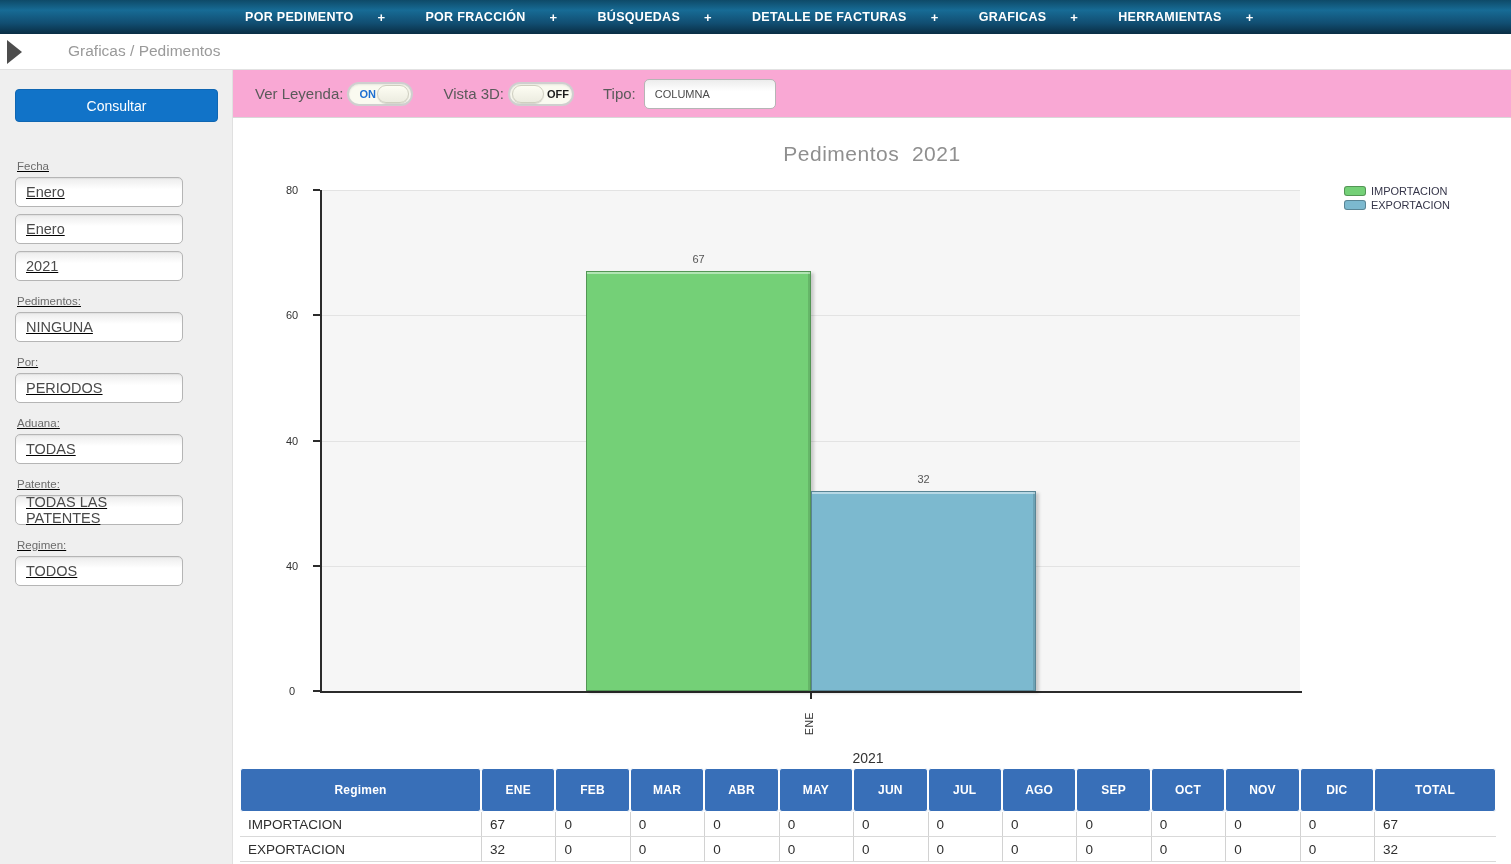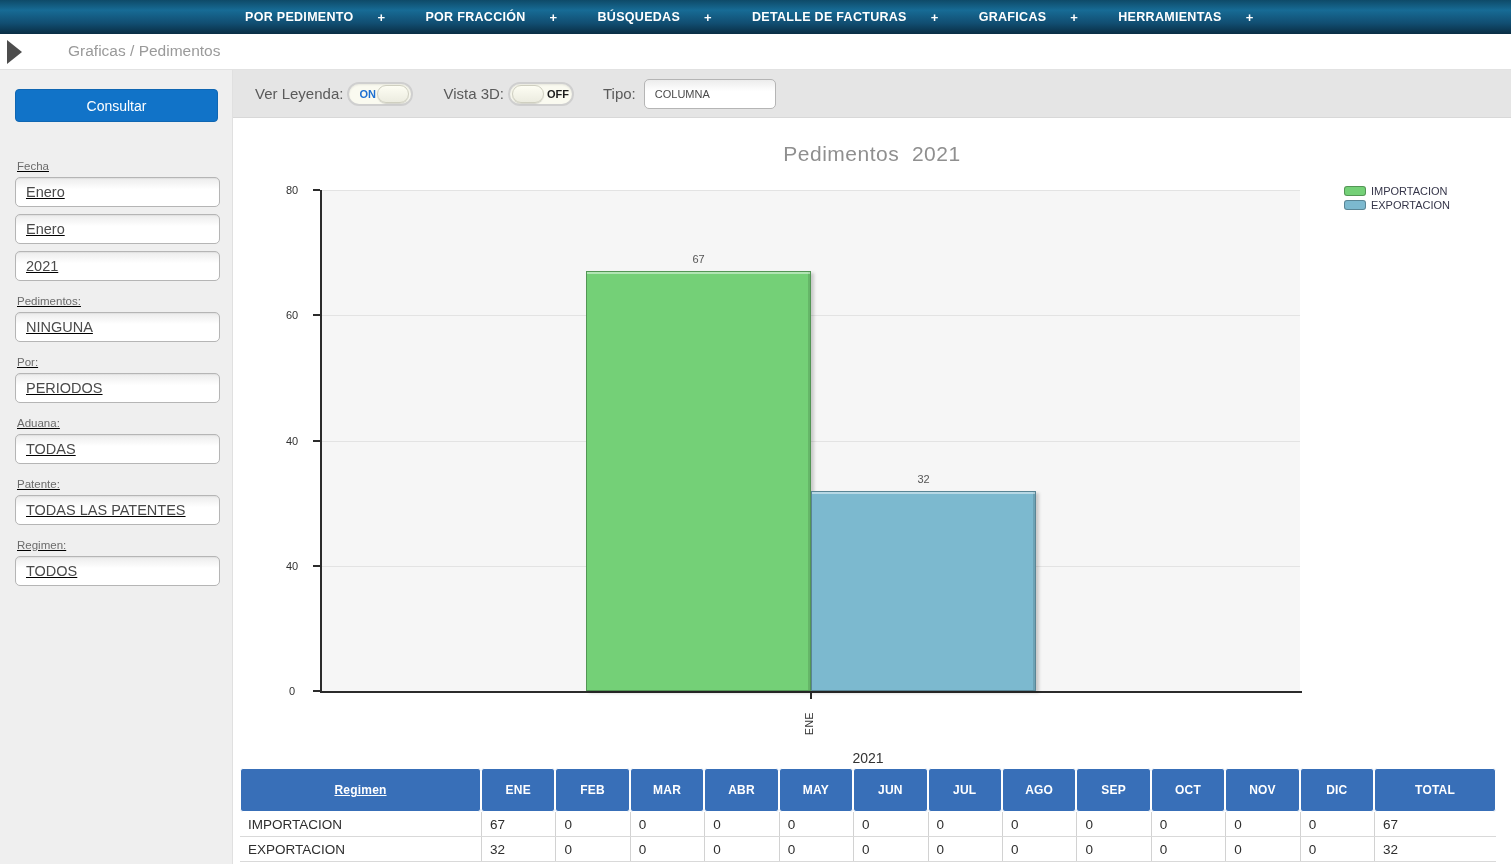--- a/index.html
+++ b/index.html
@@ -23,31 +23,31 @@
     border-bottom:12px solid transparent; }
   .crumb-text { position:absolute; left:68px; top:8px; font-size:15.5px; color:#9a9a9a; }
 
   
   .sidebar { position:absolute; left:0; top:70px; width:233px; height:794px;
     background:#efefef; border-right:1px solid #e0e0e0; padding:19px 15px 0 15px;text-decoration:underline; }
   .consult-btn { width:203px; height:33px; background:#1173c8; border:1px solid #0f66b2;
     border-radius:4px; color:#fff; font-size:14px; font-family:"Liberation Sans",sans-serif;
     cursor:pointer; margin-bottom:24px; }
   .side-label { font-size:11.5px; color:#6b6b6b; margin:14px 0 5px 2px; }
-  .selectbox { width:205px; height:30px; margin-bottom:7px;
+  .selectbox { width:168px; height:30px; margin-bottom:7px;
     background:linear-gradient(180deg,#ececec 0%,#ffffff 40%);
     border:1px solid #b5b5b5; border-radius:5px;
     display:flex; align-items:center; padding-left:10px;
     font-size:14.5px; color:#4a4a4a; cursor:pointer;
     box-shadow:inset 0 1px 1px rgba(0,0,0,.05); }
   .side-group { margin-bottom:12px; }
 
   
   .toolbar { position:absolute; left:233px; top:70px; width:1278px; height:48px;
-    background:#e5e5e5; border-bottom:1px solid #d8d8d8;
+    background:#f9a8d4; border-bottom:1px solid #d8d8d8;
     display:flex; align-items:center; padding-left:22px; }
   .tb-label { font-size:15px; color:#5a5a5a; }
   .toggle { position:relative; width:66px; height:24px; margin-left:4px;
     border:2px solid #cfcfcf; border-radius:14px; background:#fafaf0;
     box-shadow:inset 0 1px 2px rgba(0,0,0,.08);
     display:flex; align-items:center; cursor:pointer; }
   .toggle .knob { position:absolute; top:1px; width:32px; height:18px; border-radius:10px;
     background:linear-gradient(180deg,#fdfdf3,#ecece0); border:1px solid #cfcfc0;
     box-shadow:0 1px 1px rgba(0,0,0,.15); }
   .toggle.on  .knob { right:2px; }
@@ -86,21 +86,21 @@
     writing-mode:vertical-rl; transform:rotate(180deg);
     font-size:10.5px; color:#333; letter-spacing:.5px; text-align:left; }
 
   
   .table-wrap { position:absolute; left:240px; top:750px; width:1256px; }
   .table-year { text-align:center; font-size:14px; color:#333; height:18px; }
   .trow { display:flex; }
   .thead-cell { flex:1 1 0; background:#386fb8; border:1.5px solid #fff; border-radius:3px;
     height:44px; display:flex; align-items:center; justify-content:center;
     color:#fff; font-size:12px; font-weight:bold; letter-spacing:.2px; }
-  .thead-cell.first { flex:0 0 241px;text-decoration:underline; }
+  .thead-cell.first { flex:0 0 241px; }
   .thead-cell.last  { flex:0 0 122px; }
   .tbody-row { display:flex; border-bottom:1px solid #d9d9d9; background:#fff; }
   .tcell { flex:1 1 0; height:24px; display:flex; align-items:center;
     padding-left:8px; font-size:13.5px; color:#2e2e2e; border-left:1px solid #d2d2d2; }
   .tcell.first { flex:0 0 241px; border-left:none; }
   .tcell.last  { flex:0 0 122px; }
 </style>
 </head>
 <body>
 

